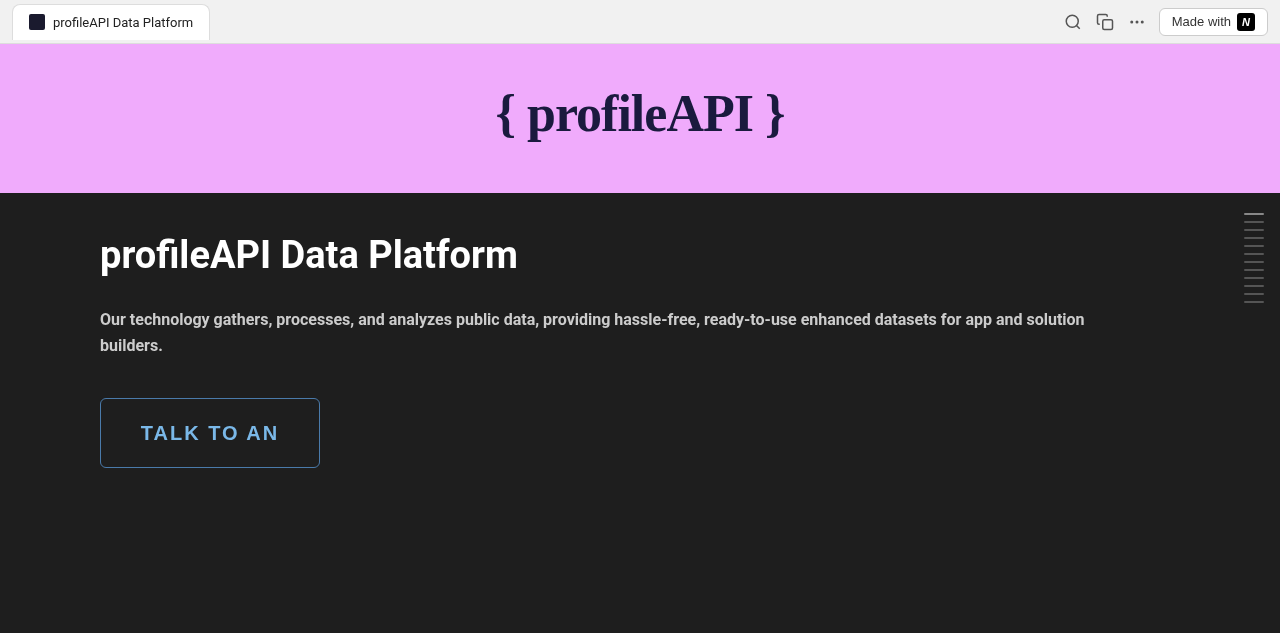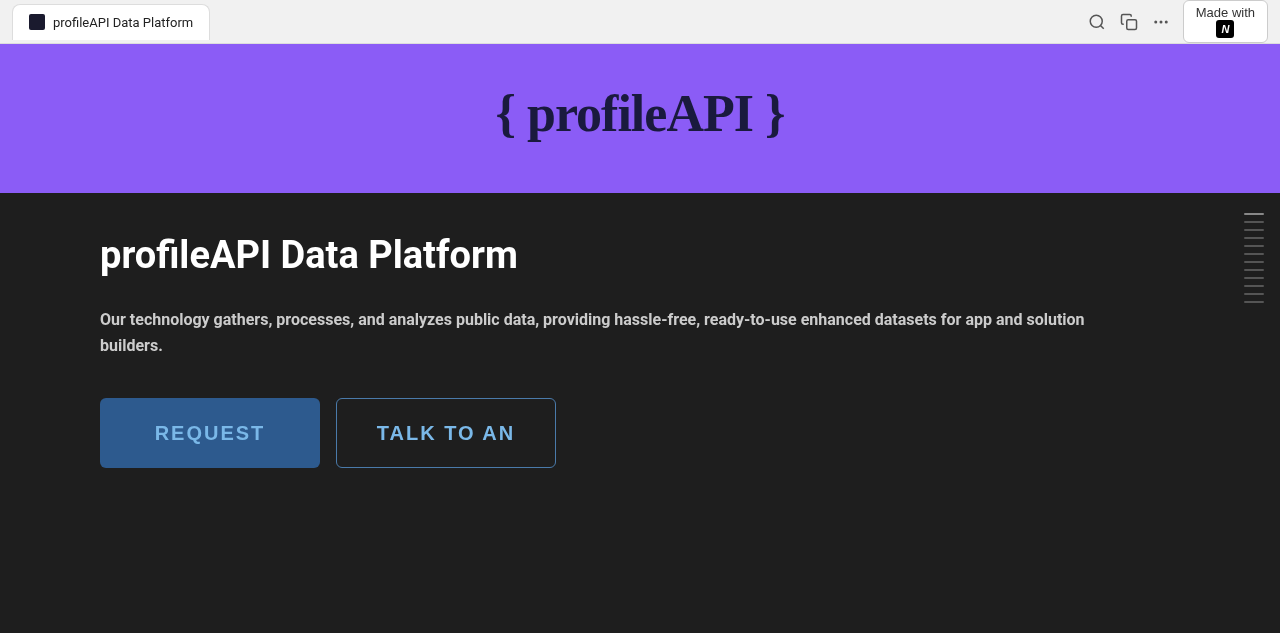--- a/index.html
+++ b/index.html
@@ -68,22 +68,22 @@
 
     .made-with-btn {
       background: #fff;
       border: 1px solid #ccc;
       border-radius: 6px;
       padding: 4px 12px;
       font-size: 13px;
       color: #333;
       display: flex;
       align-items: center;
+      gap: 6px;
       cursor: pointer;
-      flex-direction: column;
     }
 
     .notion-icon {
       width: 18px;
       height: 18px;
       background: #000;
       border-radius: 3px;
       display: flex;
       align-items: center;
       justify-content: center;
@@ -99,21 +99,21 @@
     
     .page-wrapper {
       height: 589px;
       overflow: hidden;
       display: flex;
       flex-direction: column;
     }
 
     
     .logo-section {
-      background: #8b5cf6;
+      background: #f0abfc;
       display: flex;
       align-items: center;
       justify-content: center;
       padding: 40px 0 50px 0;
       flex-shrink: 0;
     }
 
     .logo-text {
       font-size: 52px;
       font-weight: 800;
@@ -287,18 +287,17 @@
       <div class="dot"></div>
       <div class="dot"></div>
       <div class="dot"></div>
       <div class="dot"></div>
     </div>
 
     <h1 class="page-title">profileAPI Data Platform</h1>
     <p class="description">Our technology gathers, processes, and analyzes public data, providing hassle-free, ready-to-use enhanced datasets for app and solution builders.</p>
 
     <div class="buttons-row">
-      <button class="btn-request">REQUEST</button>
       <button class="btn-talk">TALK TO AN</button>
     </div>
 
   </div>
 </div>
 
 </body></html>

